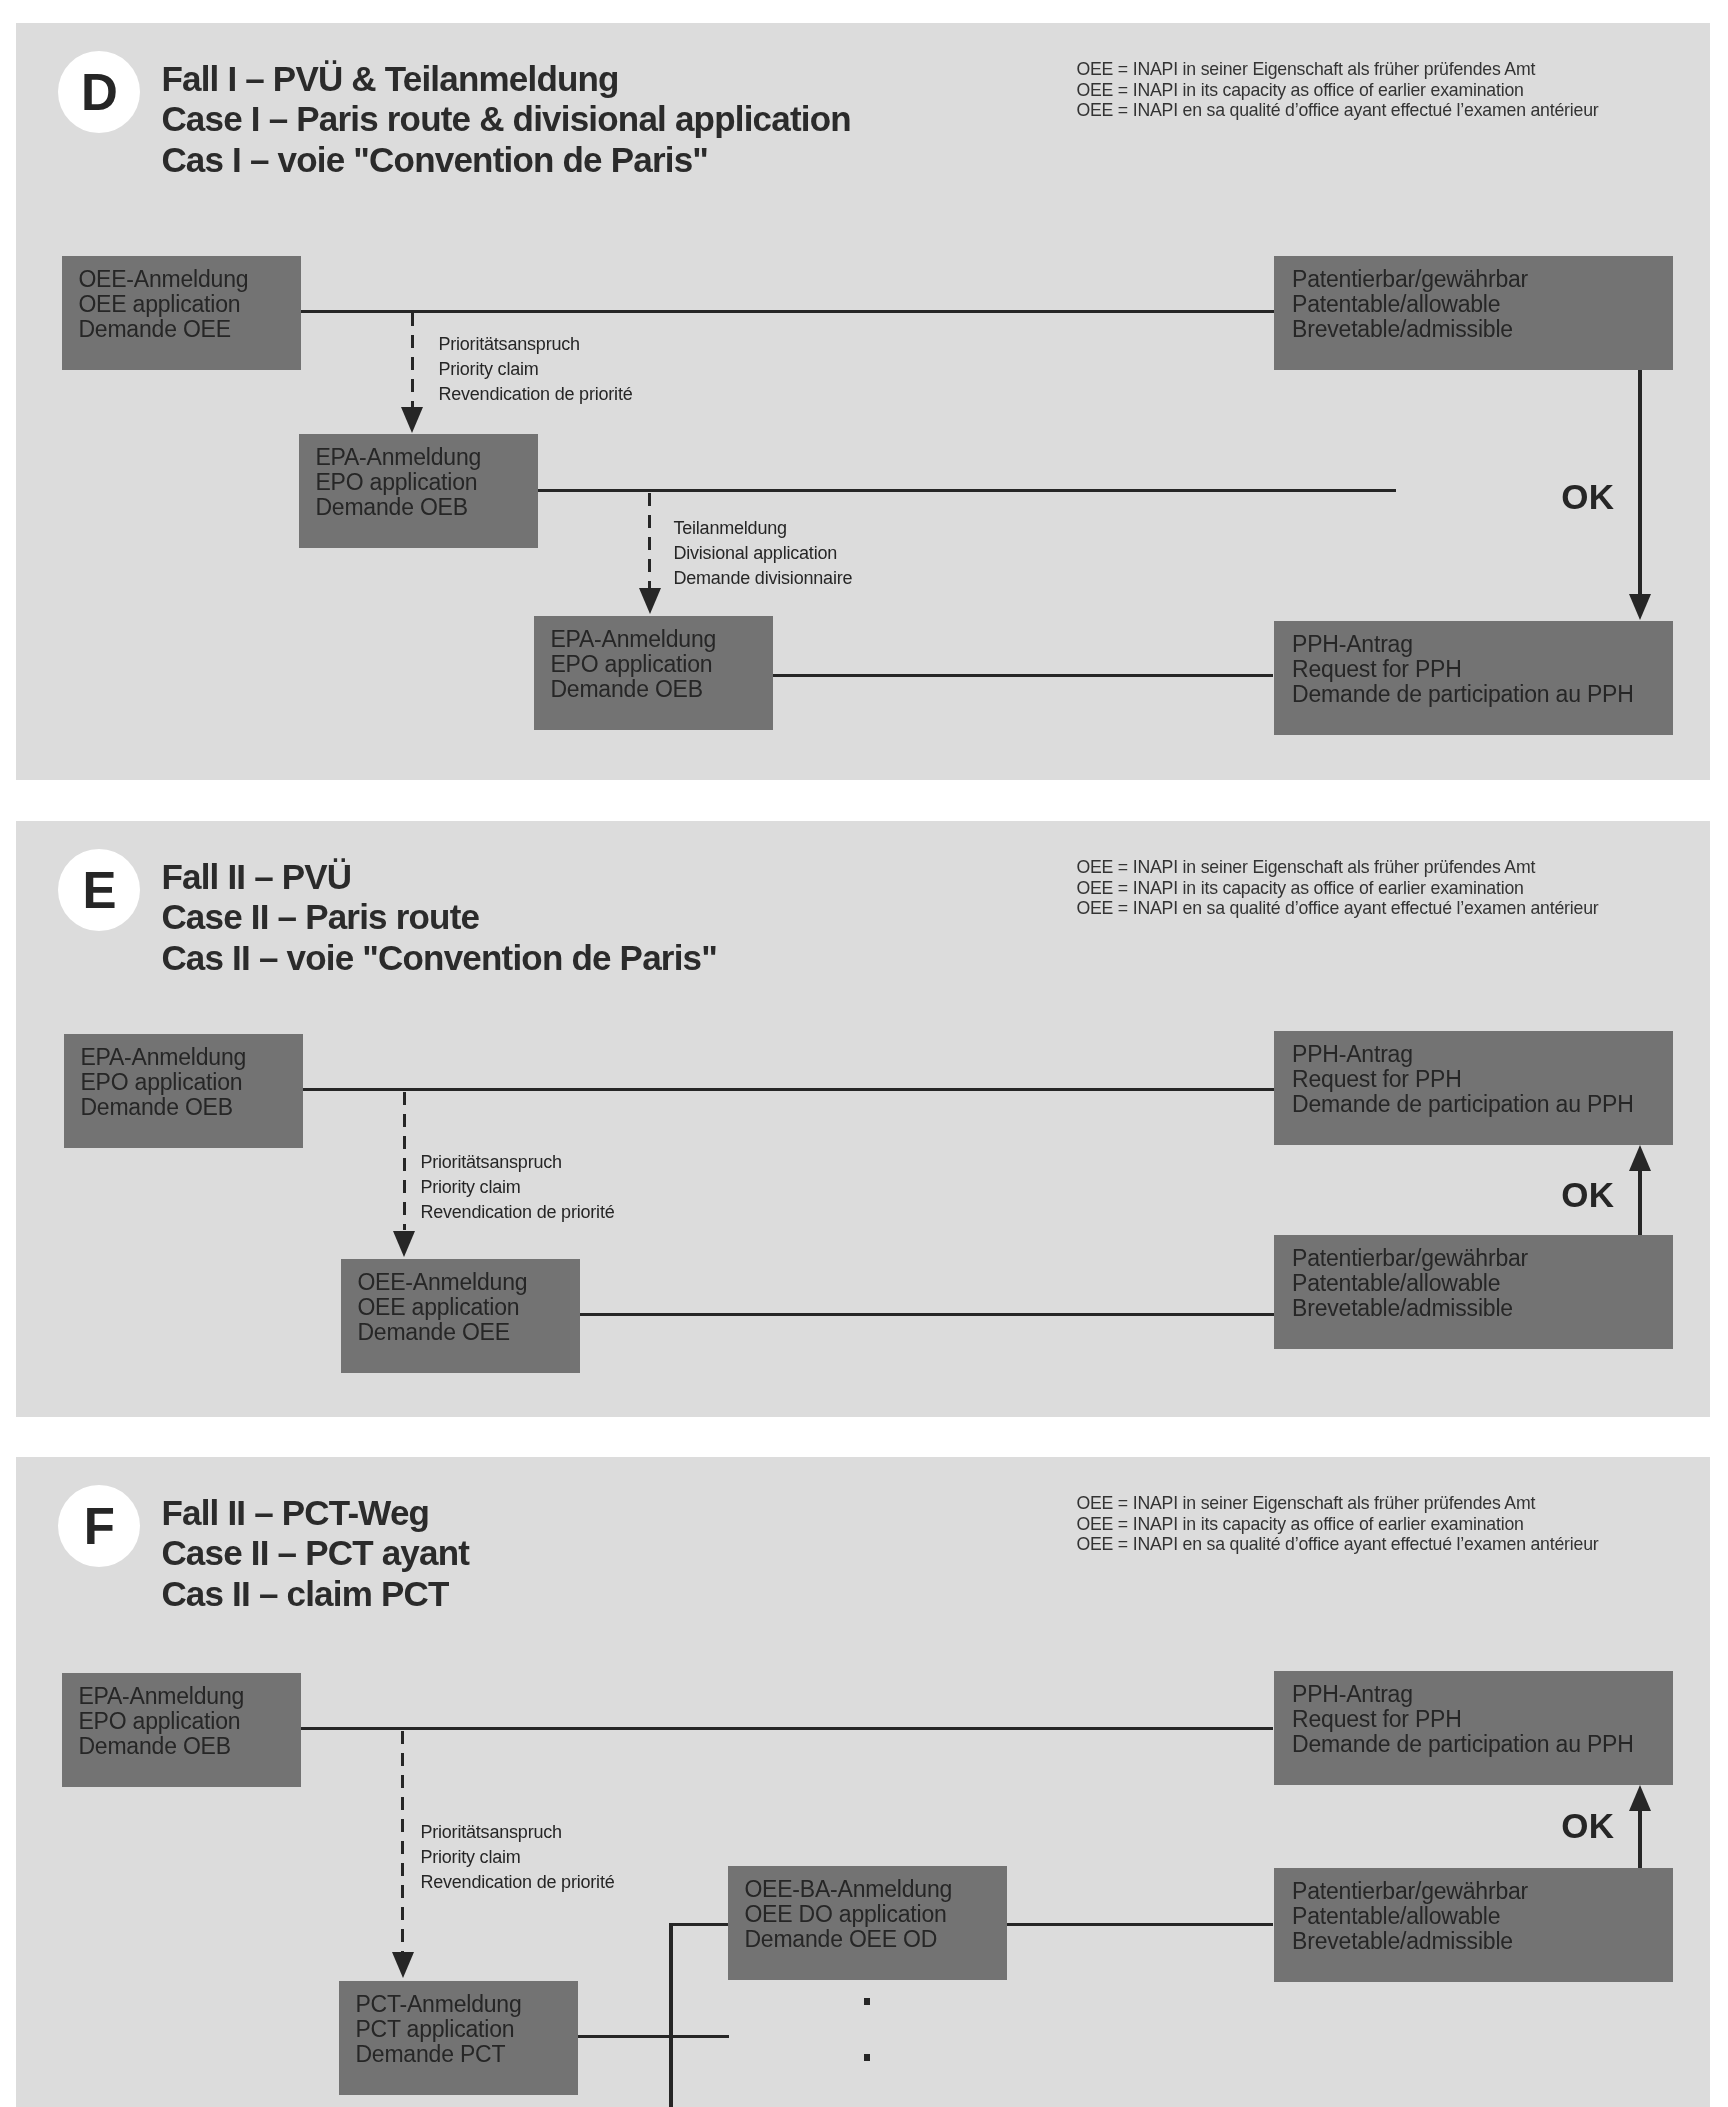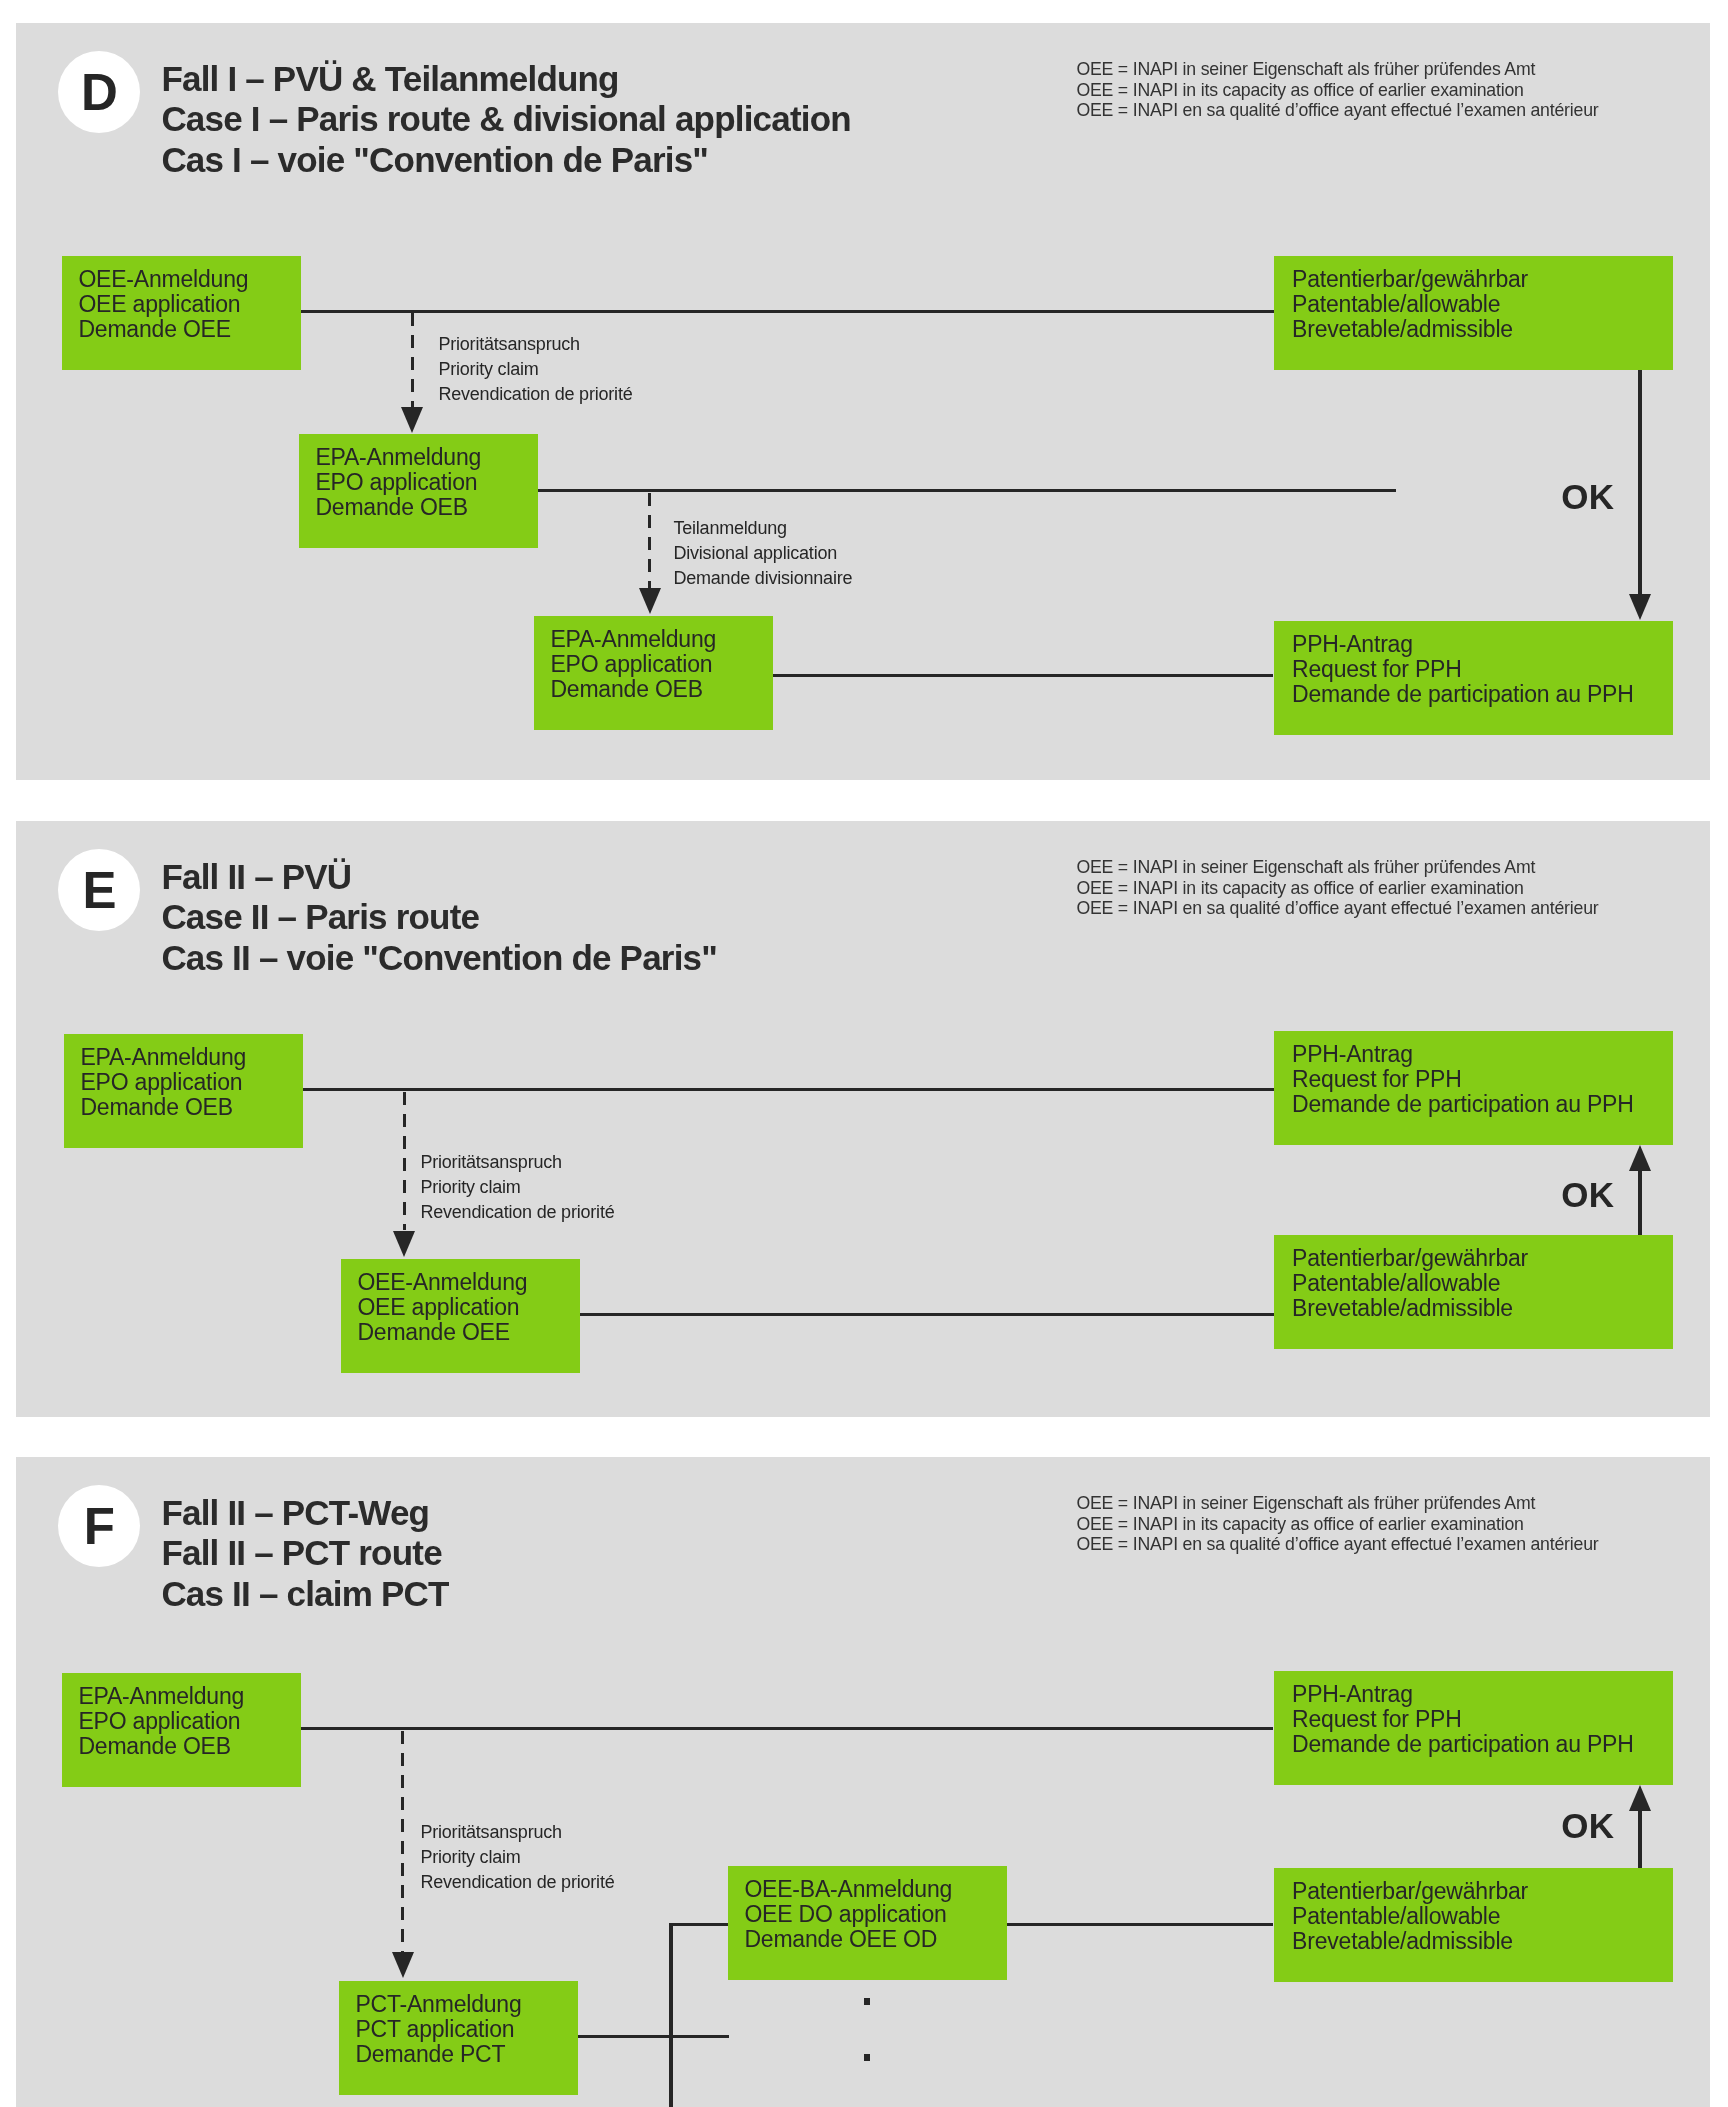--- a/index.html
+++ b/index.html
@@ -10,21 +10,21 @@
   .panel{position:absolute;left:16.4px;width:1694px;background:#dcdcdc;}
   .badge{
     position:absolute;left:42px;top:28px;width:82px;height:82px;border-radius:50%;
     background:#ffffff;display:flex;align-items:center;justify-content:center;
     font-weight:bold;font-size:51px;color:#262626;
   }
   .title-line{position:absolute;font-weight:bold;font-size:35px;line-height:40px;
     letter-spacing:-0.8px;white-space:nowrap;color:#2b2b2b;}
   .legend{position:absolute;left:1060px;top:36px;font-size:17.7px;line-height:20.7px;
     letter-spacing:-0.2px;white-space:nowrap;color:#333333;}
-  .box{position:absolute;background:#84cc16;width:239px;height:114px;box-sizing:border-box;
+  .box{position:absolute;background:#737373;width:239px;height:114px;box-sizing:border-box;
     padding:11px 7.6px 0 16px;font-size:23px;line-height:25px;letter-spacing:-0.2px;white-space:nowrap;}
   .box.wide{width:399px;padding-left:17.7px;}
   .box.w660{width:279px;}
   .hline{position:absolute;height:3.4px;background:#262626;}
   .vline{position:absolute;width:3.4px;background:#262626;}
   .vdash{position:absolute;width:3px;
     background:repeating-linear-gradient(to bottom,#262626 0 12.6px,rgba(0,0,0,0) 12.6px 22px);}
   .ah{position:absolute;width:0;height:0;border-left:11px solid transparent;border-right:11px solid transparent;}
   .ah-down{border-top:26px solid #262626;}
   .ah-up{border-bottom:26px solid #262626;}
@@ -153,21 +153,21 @@
   <div class="vline" style="left:1622px;top:348px;height:66px;"></div>
   <div class="ok" style="left:1521px;top:354px;">OK</div>
 </section>
 
 <section class="panel" style="top:1457px;height:876px;">
   <div class="badge">
       <span>F</span>
     </div>
 
   <div class="title-line" style="left:145px;top:36px;">Fall II – PCT-Weg</div>
-  <div class="title-line" style="left:145px;top:76px;">Fall II – PCT route</div>
+  <div class="title-line" style="left:145px;top:76px;">Case II – PCT ayant</div>
   <div class="title-line" style="left:145px;top:117px;">Cas II – claim PCT</div>
 
   <div class="legend">
     <div>OEE = INAPI in seiner Eigenschaft als früher prüfendes Amt</div>
     <div>OEE = INAPI in its capacity as office of earlier examination</div>
     <div>OEE = INAPI en sa qualité d’office ayant effectué l’examen antérieur</div>
   </div>
 
   <div class="hline" style="left:285px;top:270px;width:972px;"></div>
 

